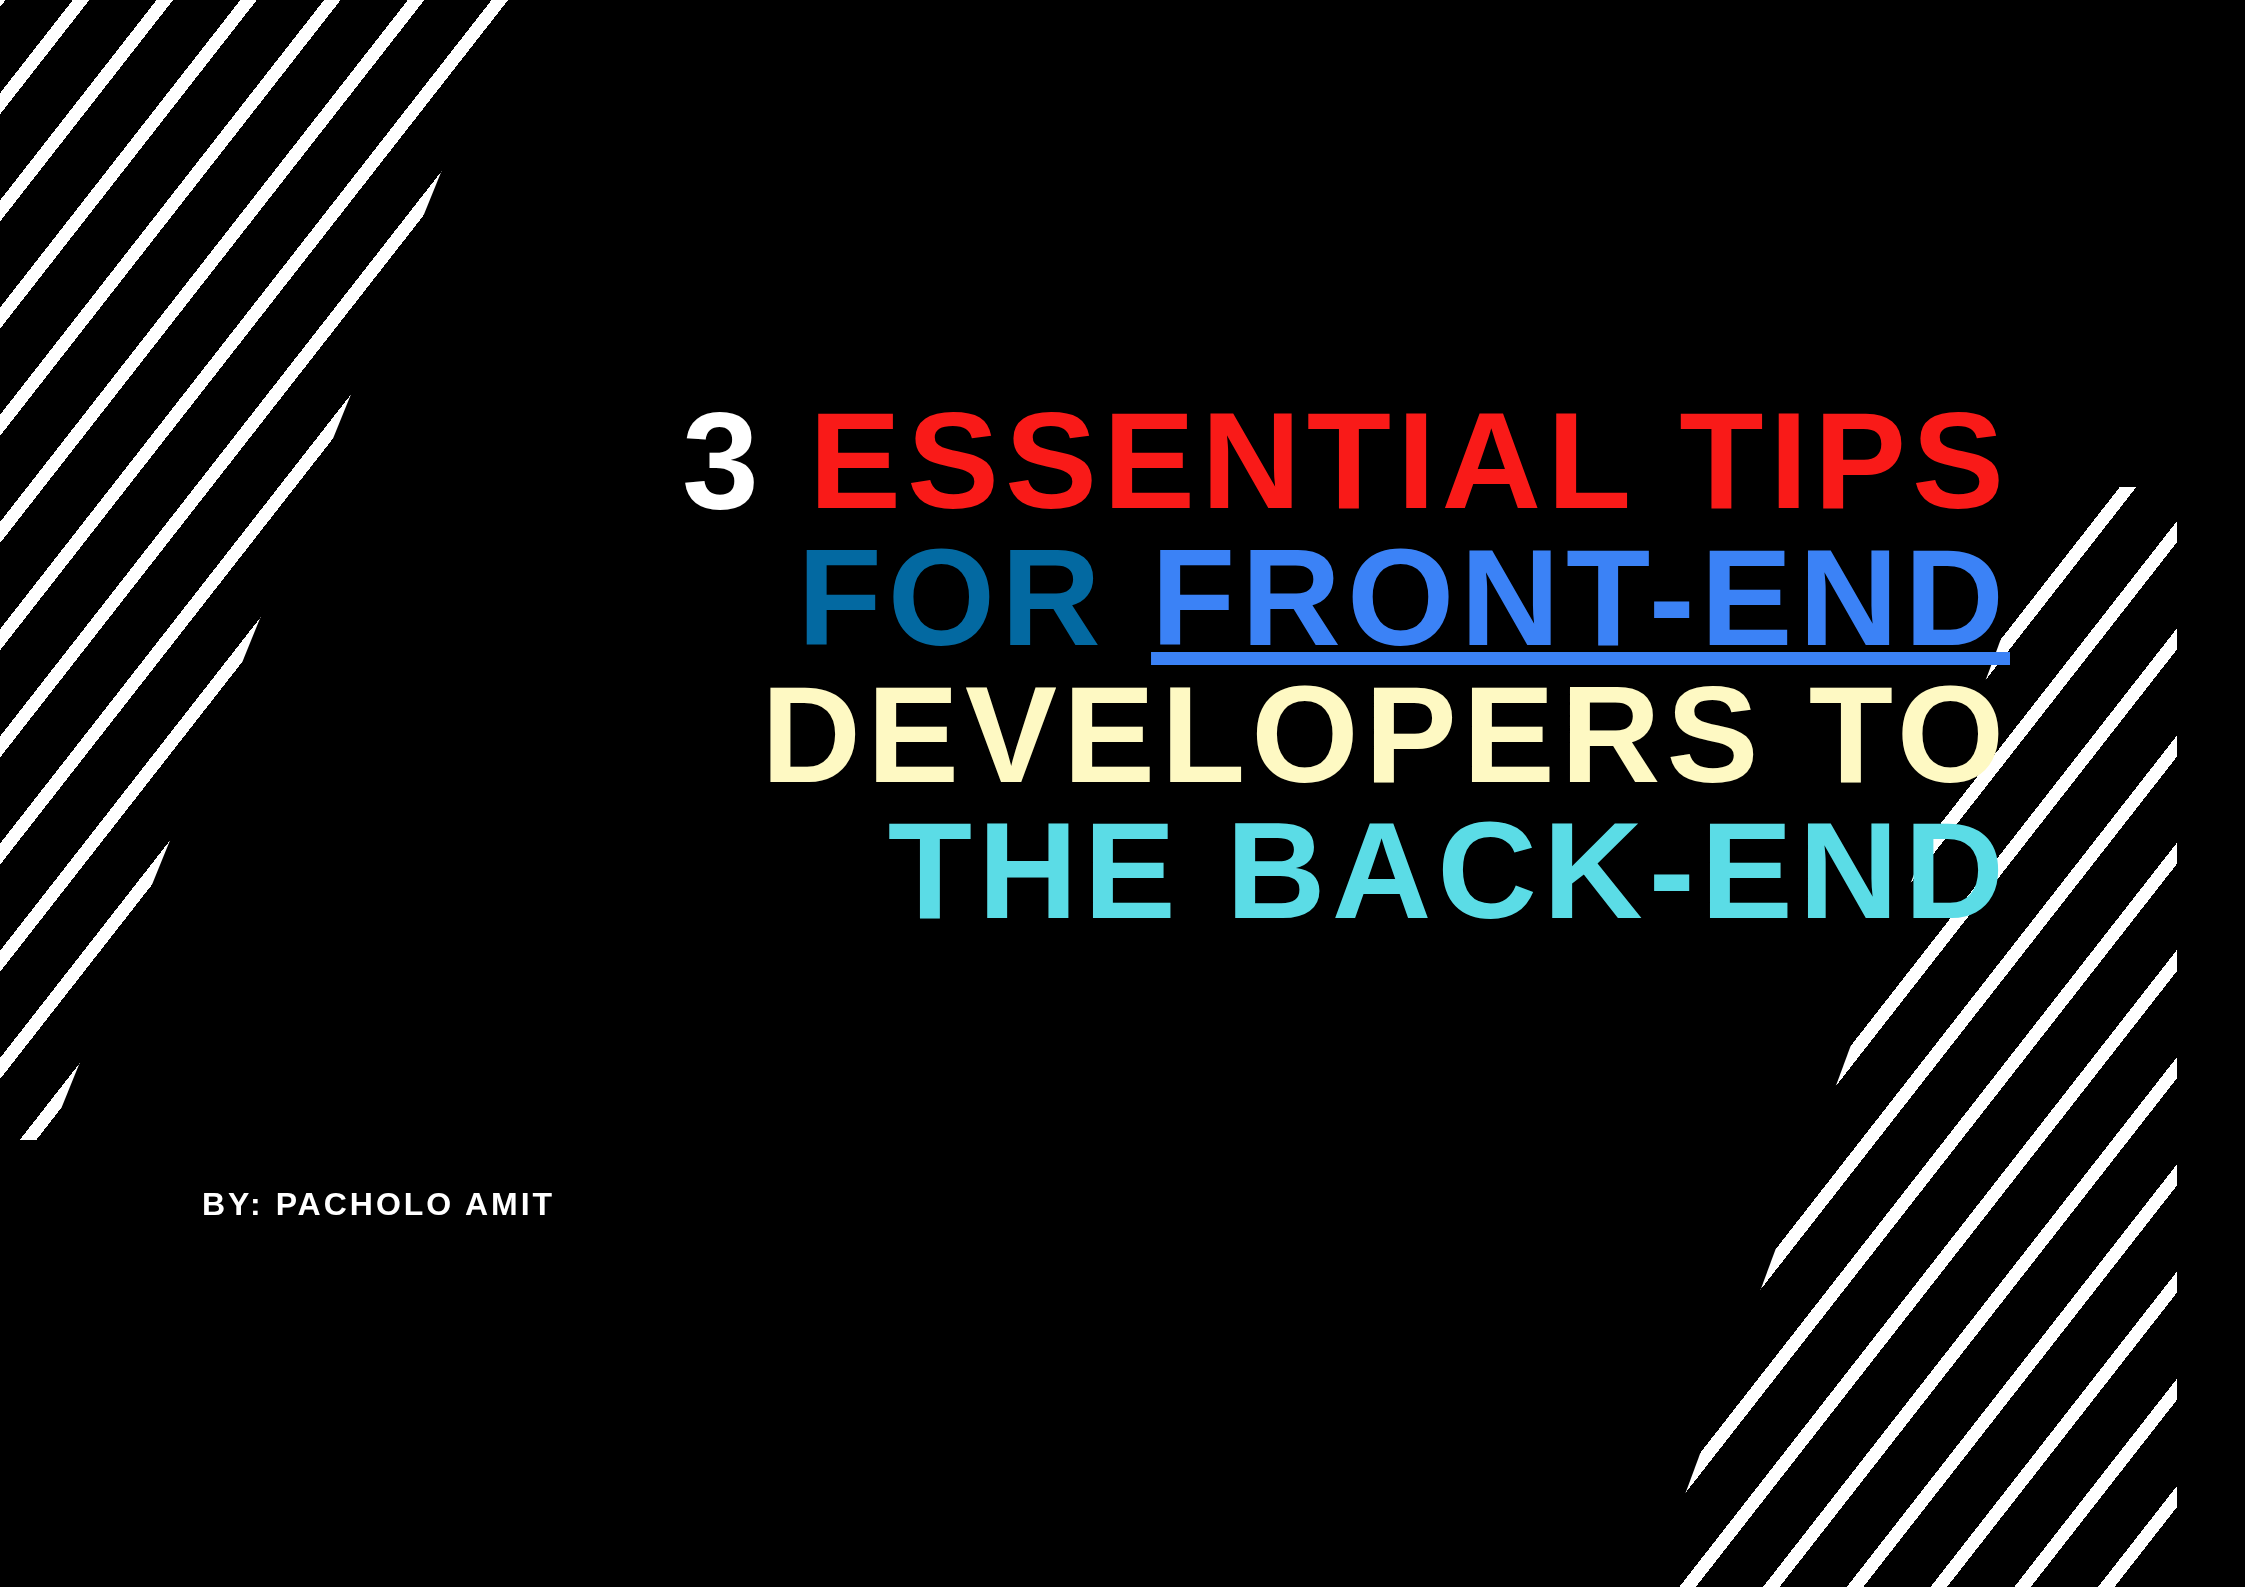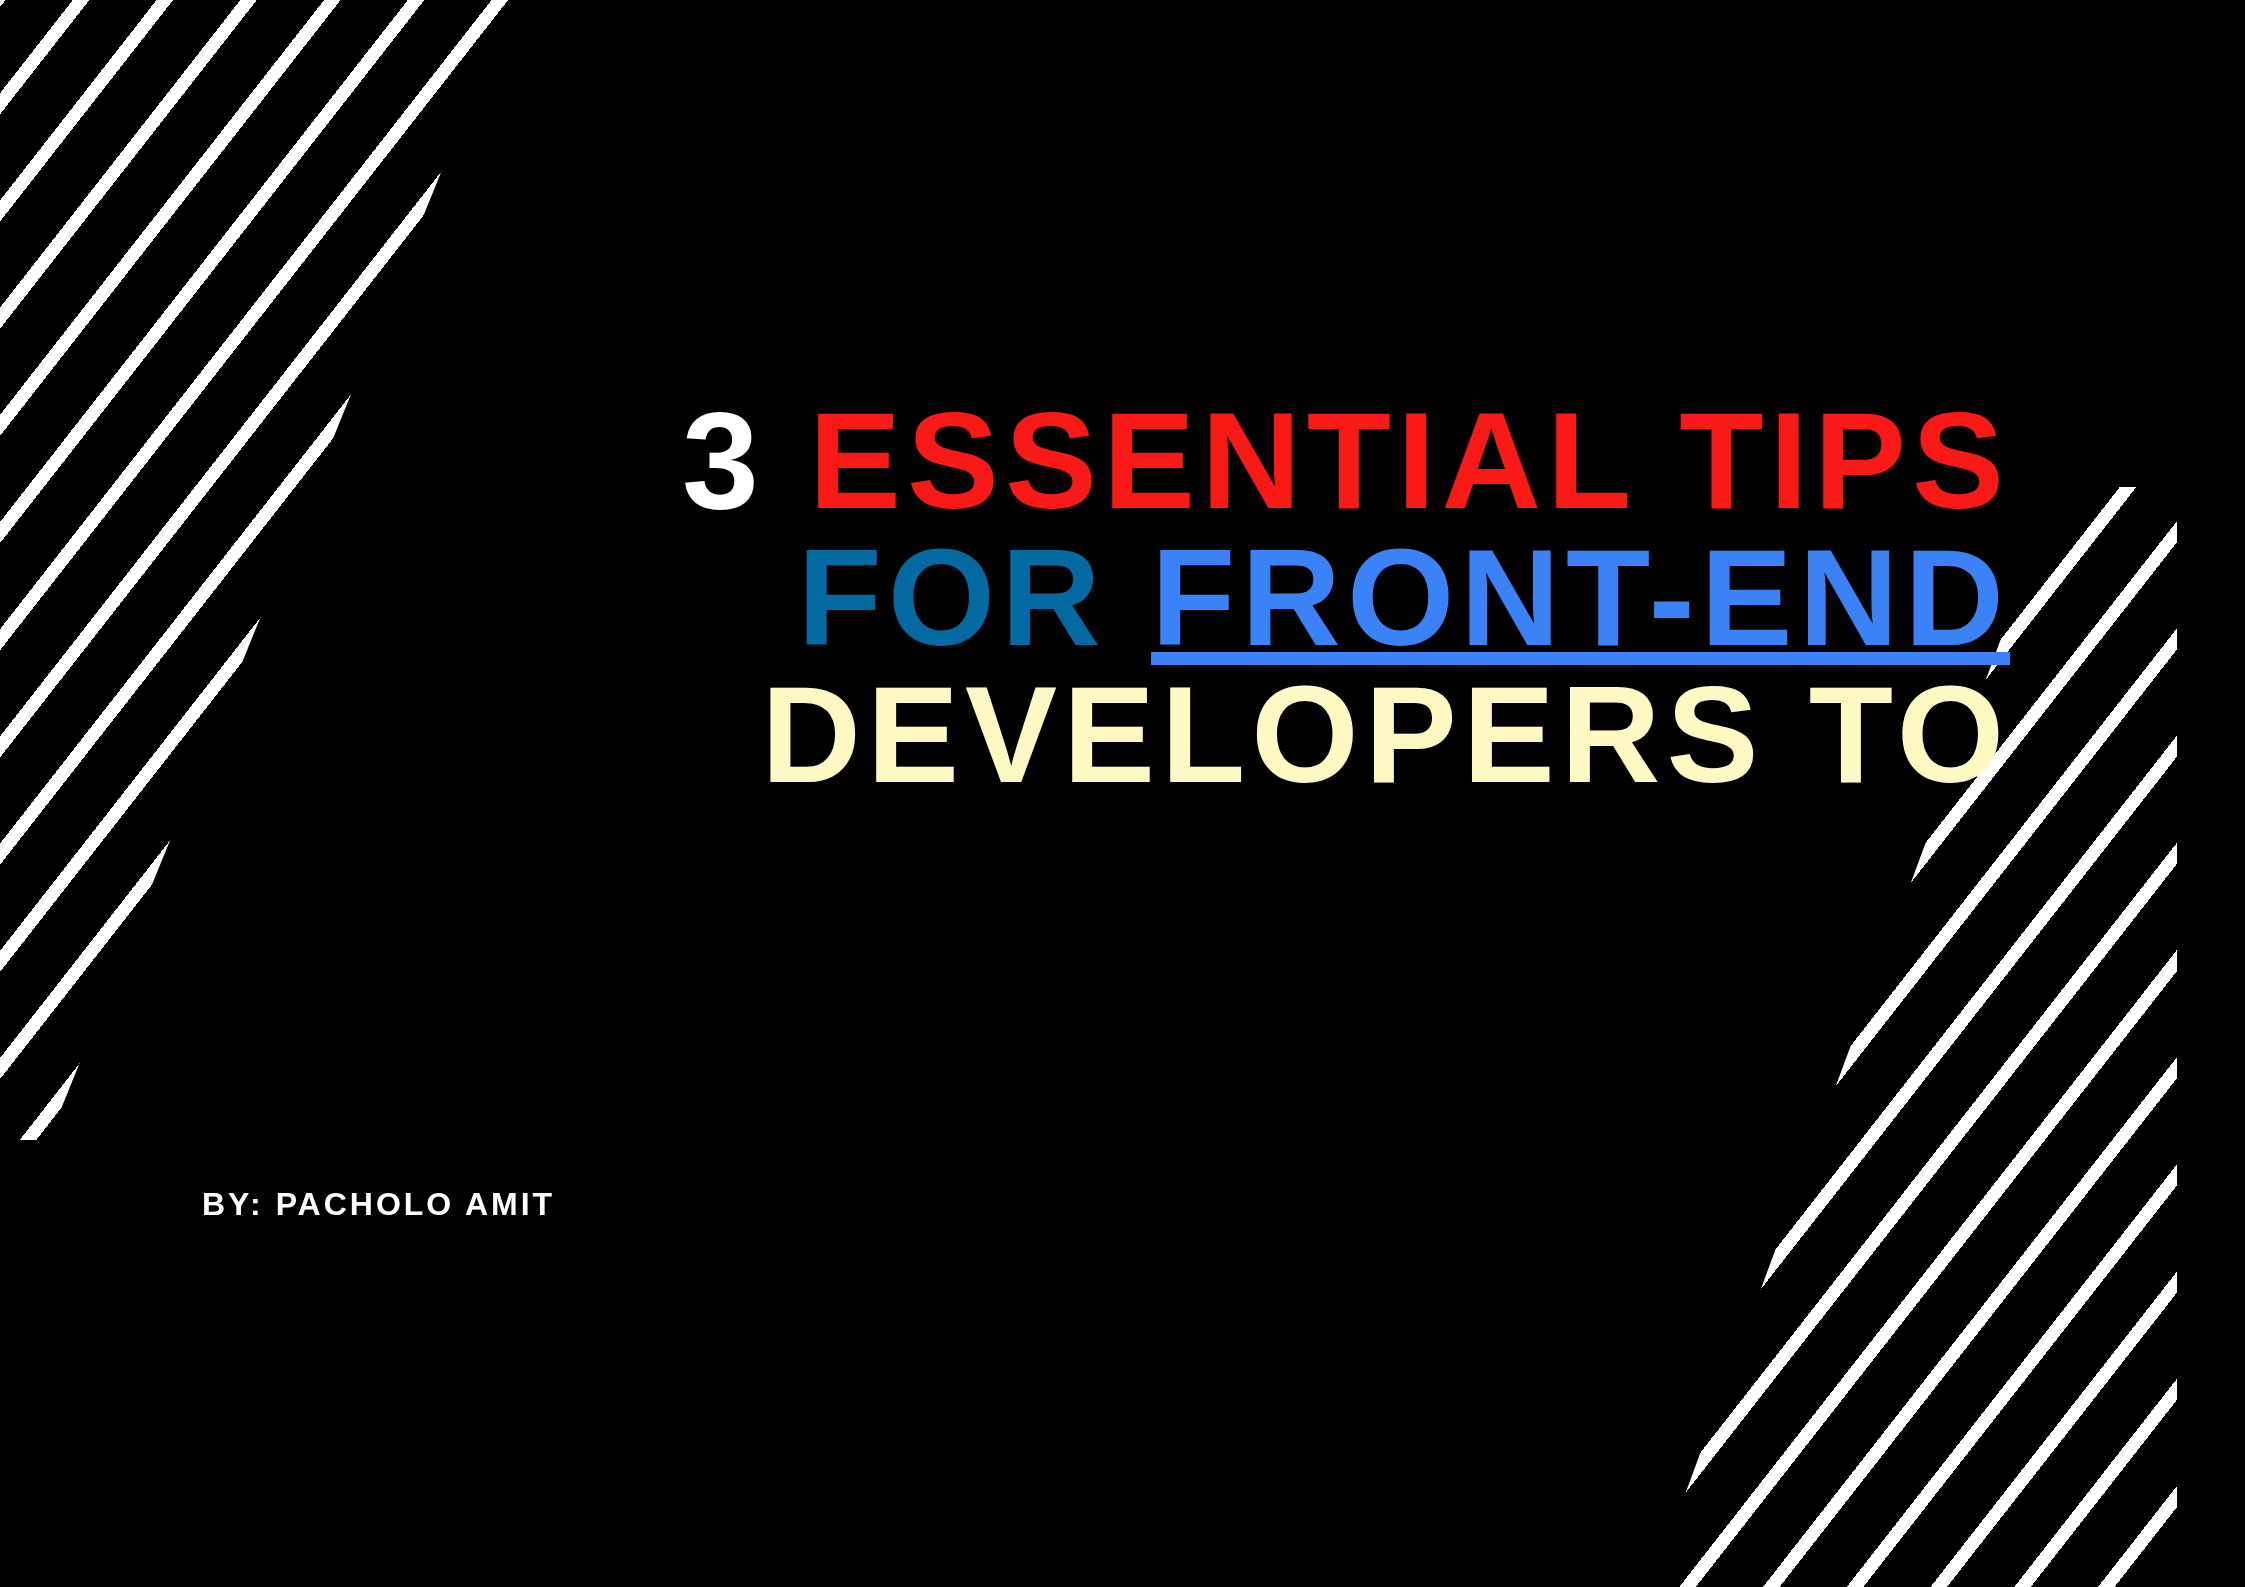--- a/index.html
+++ b/index.html
@@ -107,17 +107,20 @@
   <h1 id="headline">
     <span class="tl">
       <span class="w" style="color: rgb(255, 255, 255);">3 </span><span class="w" style="color: rgb(249, 26, 24);">ESSENTIAL TIPS</span>
     </span>
     <span class="tl">
       <span class="w" style="color: #0369a1;">FOR </span><span class="w" style="color: #3b82f6; text-decoration: underline;">FRONT-END</span>
     </span>
     <span class="tl">
       <span class="w" style="color: #fef9c3;">DEVELOPERS</span><span class="w" style="color: #fef9c3;"> TO</span>
     </span>
+    <span class="tl">
+      <span class="w" style="color: rgb(91, 220, 230);">THE BACK-END</span>
+    </span>
   </h1>
 
   <div id="byline" style="color: rgb(255, 255, 255);">BY: PACHOLO AMIT</div>
 
 </div>
 
 </body></html>

